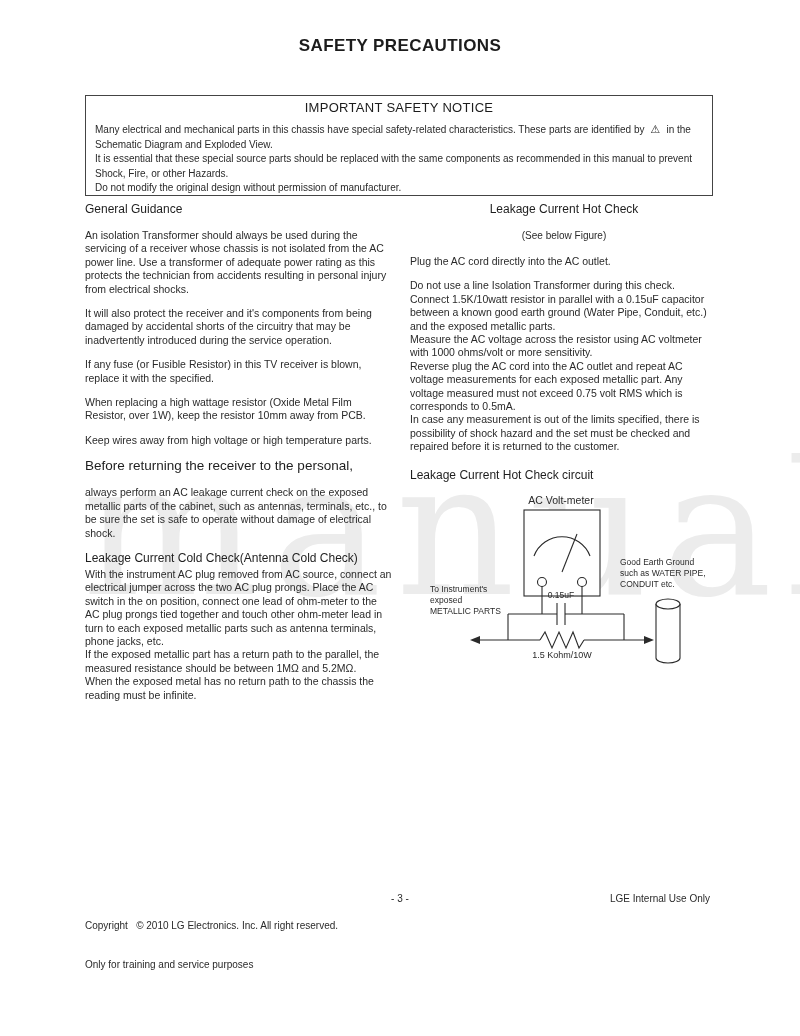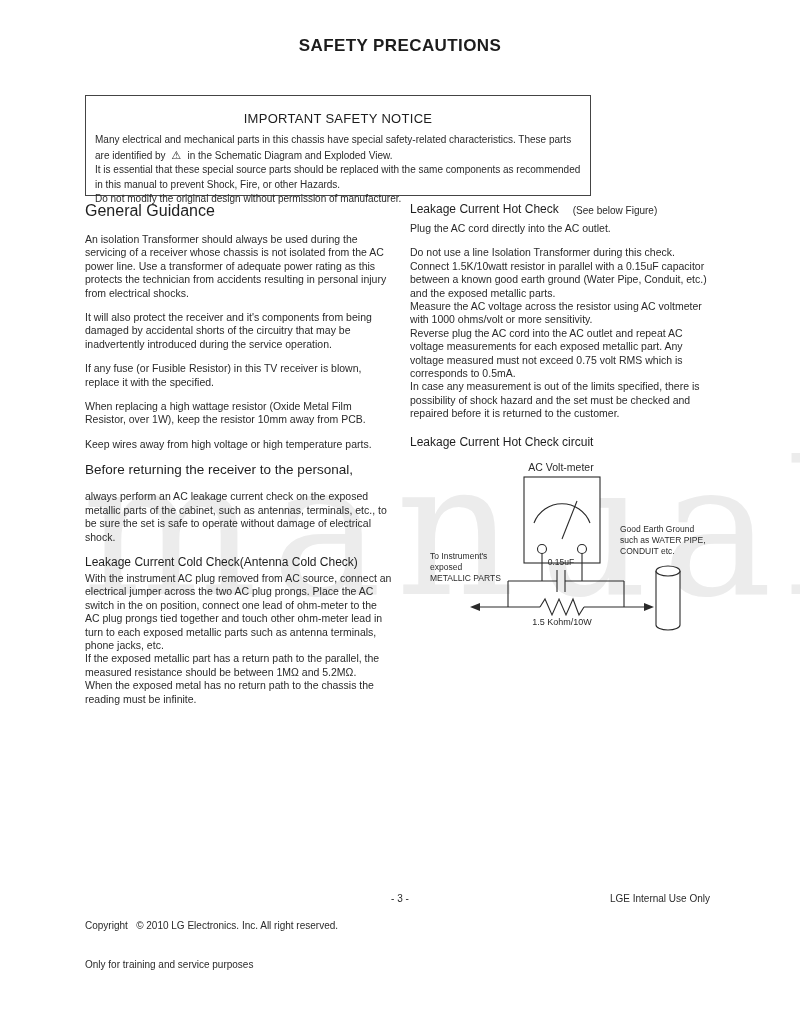--- a/index.html
+++ b/index.html
@@ -15,33 +15,33 @@
     font-family:"DejaVu Serif","Liberation Serif",serif;
     font-size:185px; line-height:1; letter-spacing:14px;
     color:#ececec; user-select:none; white-space:nowrap;
   }
   .page-title {
     position:absolute; top:36px; left:0; width:100%; z-index:1;
     text-align:center; font-size:17px; font-weight:bold; letter-spacing:0.4px;
     color:#1c1c1c;
   }
   .notice-box {
-    position:absolute; left:85px; top:95px; width:506px; height:101px; z-index:1;
-    border:1px solid #444; padding:15px 9px 4px 9px; background:transparent;
+    position:absolute; left:85px; top:95px; width:628px; height:101px; z-index:1;
+    border:1px solid #444; padding:4px 9px 4px 9px; background:transparent;
   }
   .notice-title { text-align:center; font-size:13px; color:#1c1c1c; margin-bottom:7px; letter-spacing:0.3px; }
   .notice-body p { font-size:10px; line-height:14.6px; color:#2a2a2a; }
   .warn-icon { font-size:11px; padding:0 6px; color:#2a2a2a; }
   .col { position:absolute; top:202px; width:308px; z-index:1; }
   .col-left  { left:85px; }
   .col-right { left:410px; }
-  .h-small { font-size:16px; font-weight:normal; color:#1e1e1e; margin:0 0 13px; }
+  .h-small { font-size:12px; font-weight:normal; color:#1e1e1e; margin:0 0 13px; }
   .h-mid   { font-size:13.5px; font-weight:normal; color:#1e1e1e; margin:10px 0 13px; }
   .h-sec   { font-size:12px; font-weight:normal; color:#1e1e1e; margin:10px 0 3px; }
-  .h-row   { display:flex; align-items:flex-end; gap:14px; margin-bottom:6px; }
+  .h-row   { display:flex; align-items:center; gap:14px; margin-bottom:14px;flex-direction:column; }
   .h-row .h-sec { margin:0; }
   .h-note  { font-size:10px; color:#2a2a2a; }
   .body-p  { font-size:10.5px; line-height:13.4px; color:#2a2a2a; margin:0 0 11px; }
   .tight   { margin:0; }
   .circuit { display:block; margin:10px 0 0 6px; }
   .circuit .line  { stroke:#2a2a2a; stroke-width:1.1; fill:none; }
   .circuit .shape { stroke:#2a2a2a; stroke-width:1.1; fill:#ffffff; }
   .circuit .fillb { fill:#2a2a2a; stroke:none; }
   .circuit text   { fill:#2a2a2a; font-family:"Liberation Sans","DejaVu Sans",sans-serif; }
   .footer-left   { position:absolute; left:85px;  top:893px; z-index:1; font-size:10px; line-height:13px; color:#2a2a2a; white-space:pre; }

